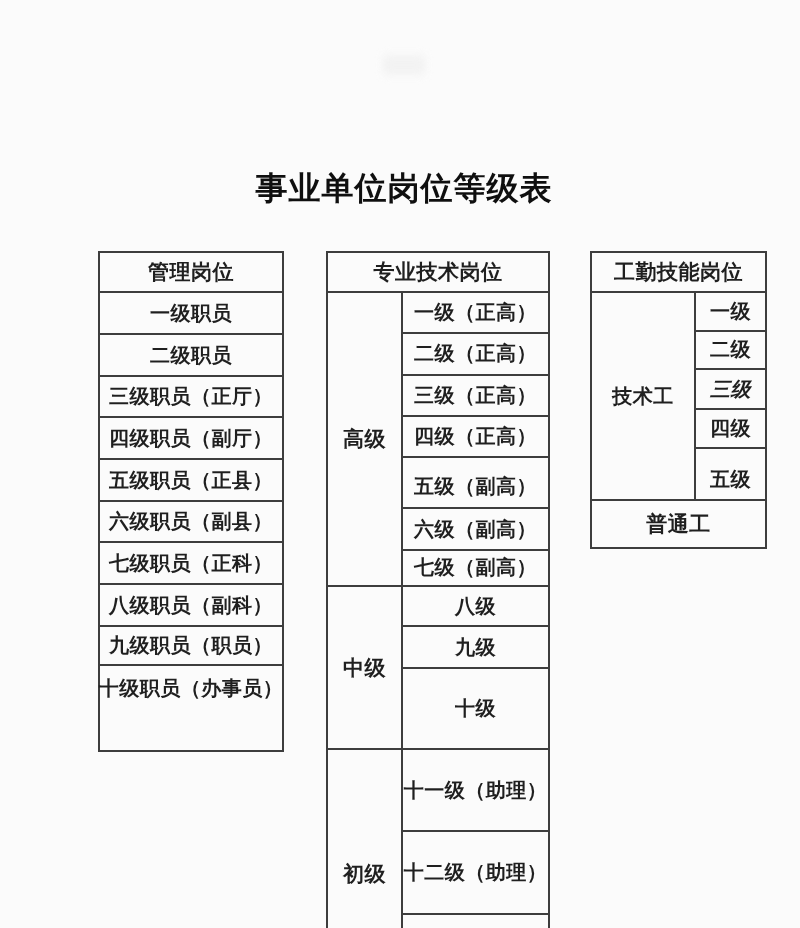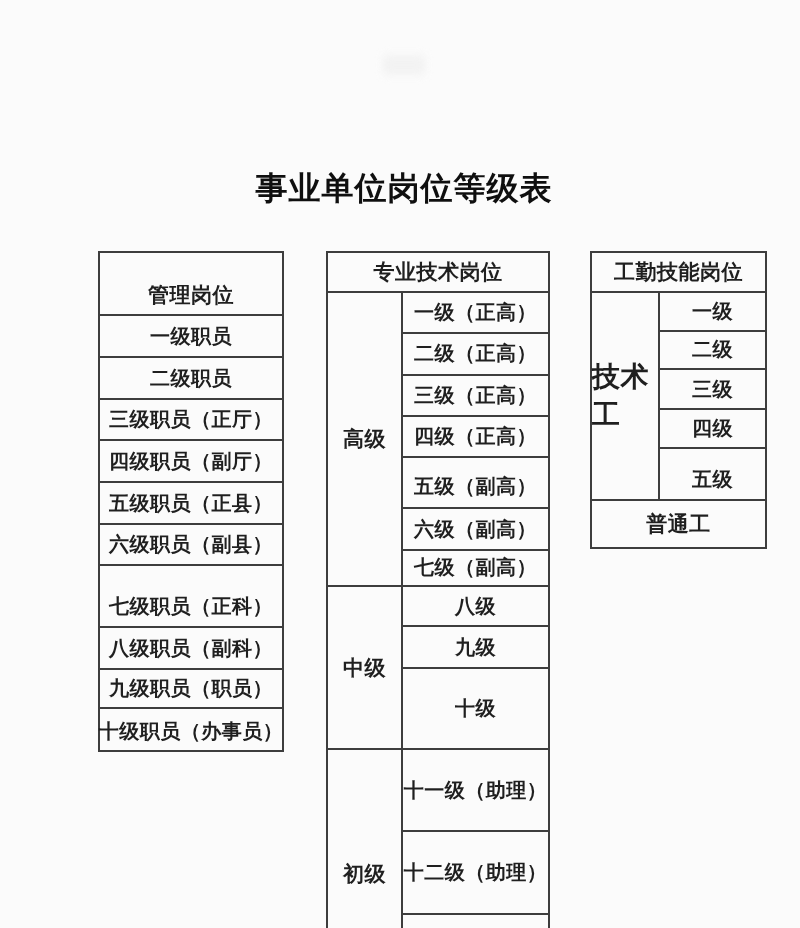--- a/index.html
+++ b/index.html
@@ -46,28 +46,28 @@
   }
   .gcol{flex:1;display:flex;flex-direction:column;text-align:center;}
 </style>
 </head>
 <body>
 
 <div class="title">事业单位岗位等级表</div>
 <div class="watermark"></div>
 
 <div class="tbl" style="left:98px;top:251px;width:186px;height:501px;">
-  <div class="row" style="height:40px;font-size:21px;margin-top:23px;">管理岗位</div>
+  <div class="row" style="height:40px;font-size:21px;">管理岗位</div>
   <div class="row" style="height:42px;">一级职员</div>
   <div class="row" style="height:42px;">二级职员</div>
   <div class="row" style="height:41px;">三级职员（正厅）</div>
   <div class="row" style="height:42px;">四级职员（副厅）</div>
   <div class="row" style="height:42px;">五级职员（正县）</div>
   <div class="row" style="height:41px;">六级职员（副县）</div>
-  <div class="row" style="height:42px;margin-top:20px;">七级职员（正科）</div>
+  <div class="row" style="height:42px;">七级职员（正科）</div>
   <div class="row" style="height:42px;">八级职员（副科）</div>
   <div class="row" style="height:39px;">九级职员（职员）</div>
   <div class="row nb top" style="height:84px;">十级职员（办事员）</div>
 </div>
 
 <div class="tbl" style="left:326px;top:251px;width:224px;height:748px;">
   <div class="row" style="height:40px;font-size:21px;">专业技术岗位</div>
 
   <div class="sect" style="height:294px;">
     <div class="glabel" style="width:75px;">高级</div>
@@ -98,24 +98,24 @@
       <div class="row" style="height:83px;">十二级（助理）</div>
       <div class="row nb" style="height:82px;"></div>
     </div>
   </div>
 </div>
 
 <div class="tbl" style="left:590px;top:251px;width:177px;height:298px;">
   <div class="row" style="height:40px;font-size:21px;">工勤技能岗位</div>
 
   <div class="sect" style="height:208px;">
-    <div class="glabel" style="width:68px;font-size:28px;">技术工</div>
+    <div class="glabel" style="width:104px;font-size:20px;">技术工</div>
     <div class="gcol">
       <div class="row" style="height:41px;">一级</div>
       <div class="row" style="height:41px;">二级</div>
-      <div class="row" style="height:42px;">三级</div>
+      <div class="row" style="height:42px;font-style:italic;">三级</div>
       <div class="row" style="height:41px;">四级</div>
       <div class="row nb" style="height:41px;margin-top:12px;">五级</div>
     </div>
   </div>
 
   <div class="row nb" style="height:46px;font-size:21px;">普通工</div>
 </div>
 
 </body></html>

